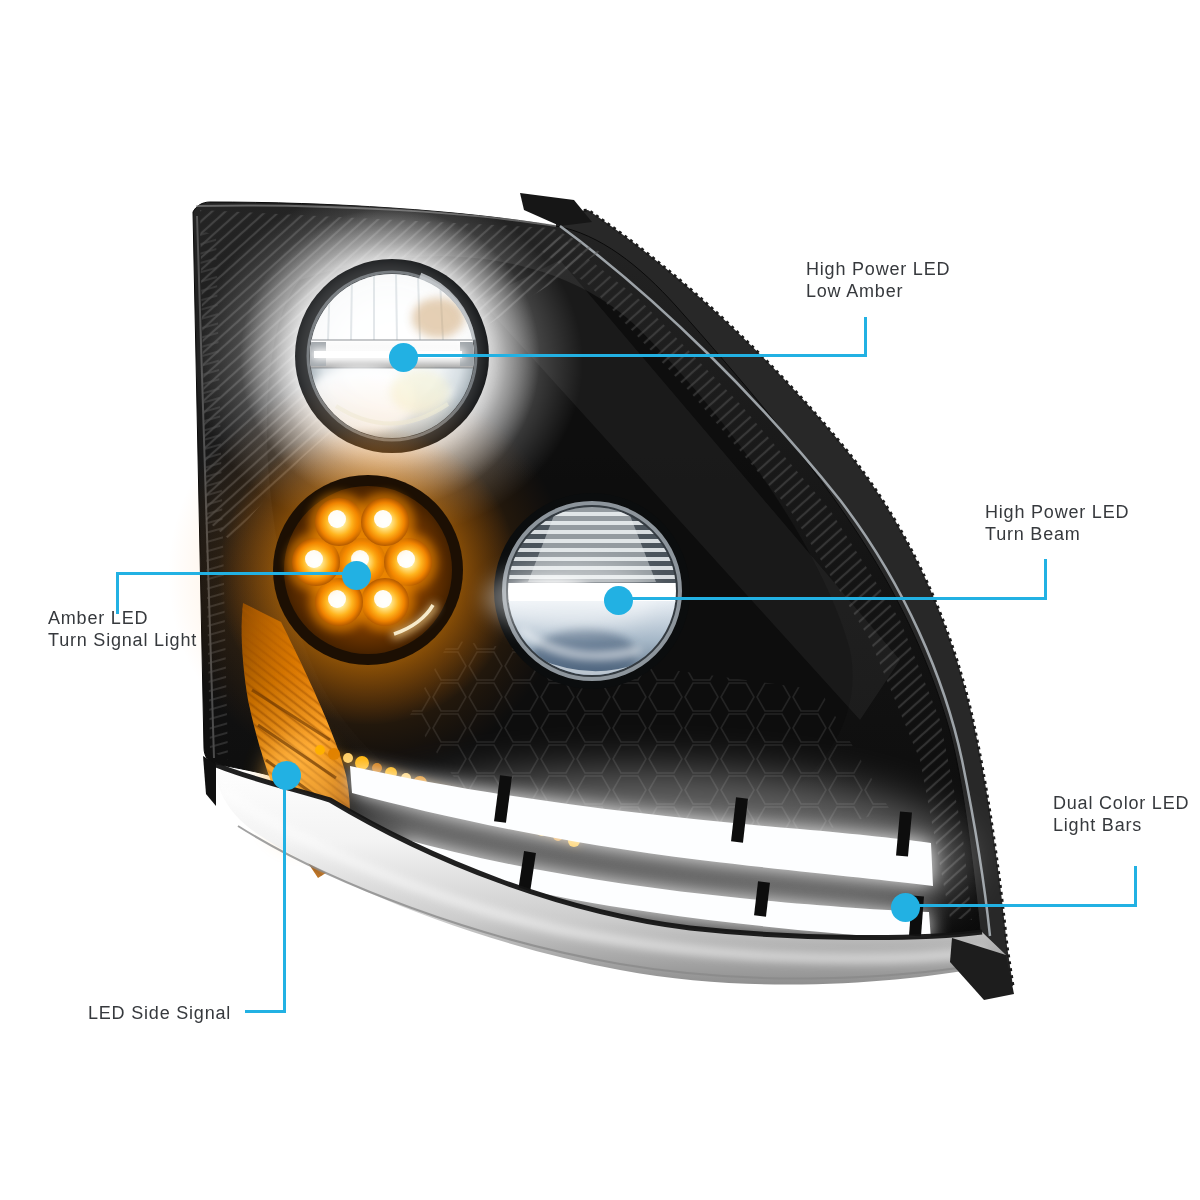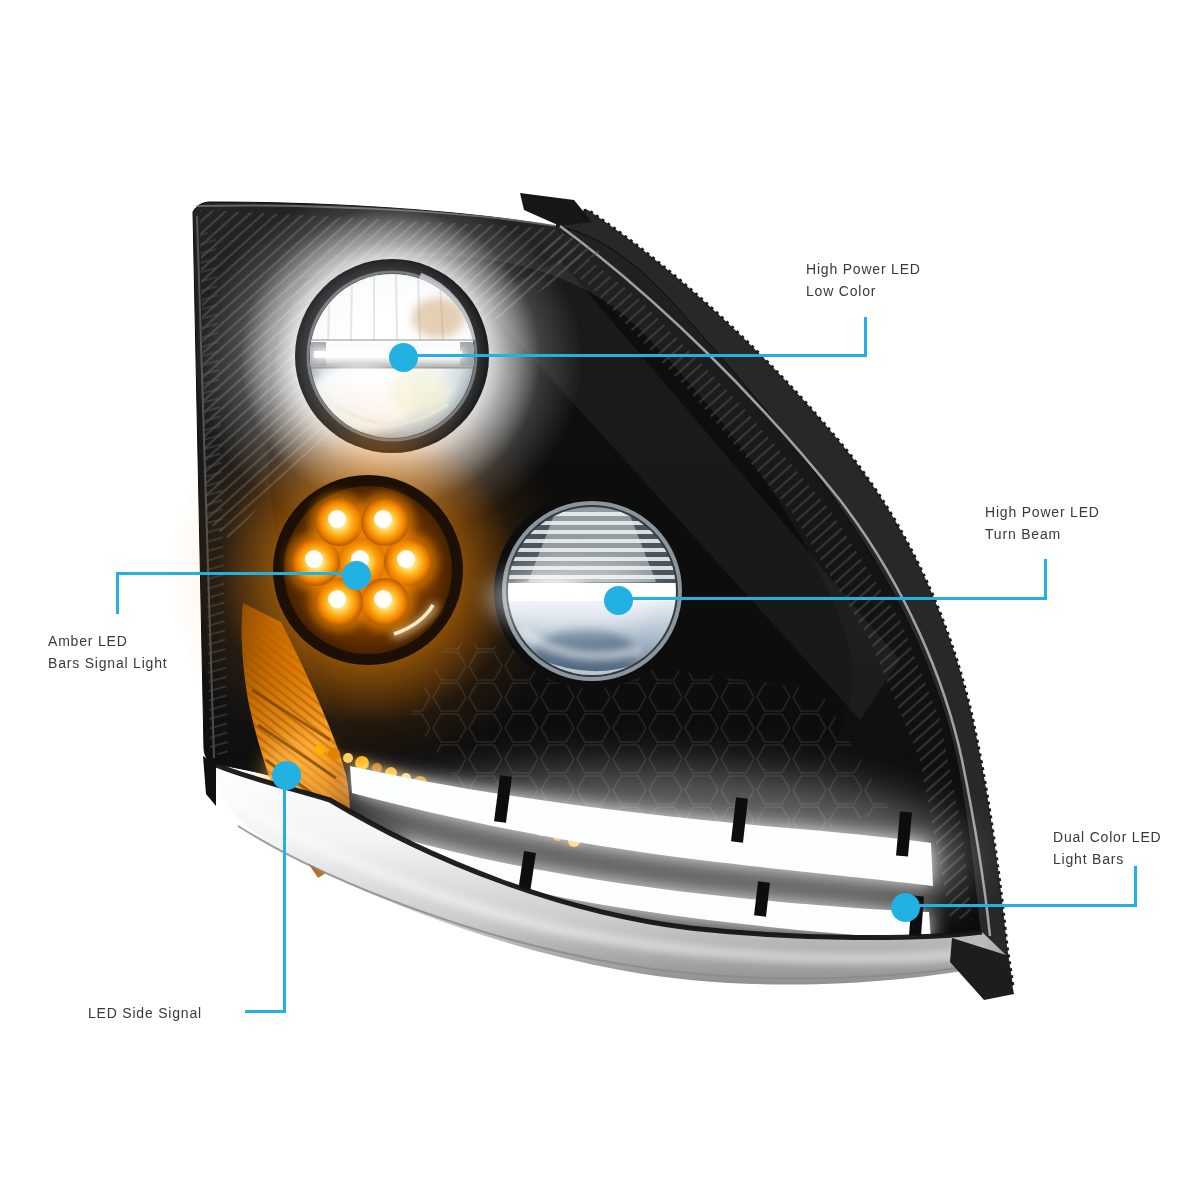--- a/index.html
+++ b/index.html
@@ -4,21 +4,21 @@
 <style>
   html,body{margin:0;padding:0;}
   body{
     width:1200px;height:1200px;position:relative;overflow:hidden;
     background:var(--bg,#ffffff);
     font-family:"Liberation Sans",sans-serif;
   }
   .stage{position:absolute;inset:0;}
   svg.art{position:absolute;left:0;top:0;}
   .lbl{
-    position:absolute;font-size:14px;line-height:22px;letter-spacing:.8px;
+    position:absolute;font-size:18px;line-height:22px;letter-spacing:.8px;
     color:var(--label,#36393d);white-space:nowrap;
   }
   .hline,.vline{position:absolute;background:var(--accent,#22b1e3);}
   .hline{height:3px;}
   .vline{width:3px;}
   .dot{
     position:absolute;width:29px;height:29px;border-radius:50%;
     background:var(--accent,#22b1e3);
   }
 </style>
@@ -286,49 +286,49 @@
     <path d="M 222,790 C 300,846 430,900 560,930 C 700,958 860,966 985,952" fill="none" stroke="#ffffff" stroke-width="9" opacity="0.55" filter="url(#f1)"></path>
     <path d="M 238,826 C 330,884 480,940 620,964 C 760,988 900,978 984,964" fill="none" stroke="#8a8a8a" stroke-width="2" opacity="0.8"></path>
     <path d="M 952,938 L 1006,955 L 1014,994 L 984,1000 L 950,962 Z" fill="#1d1d1d"></path>
     <path d="M 203,756 L 216,764 L 216,806 L 206,794 Z" fill="#101010"></path>
   </g>
 </svg>
 
 <div>
   <div class="lbl" style="left:806px;top:258px">
     <div>High Power LED</div>
-    <div>Low Color</div>
+    <div>Low Amber</div>
   </div>
   <div class="vline" style="left:864px;top:317px;height:40px"></div>
   <div class="hline" style="left:403px;top:354px;width:464px"></div>
   <div class="dot" style="left:389px;top:343px"></div>
 </div>
 
 <div>
   <div class="lbl" style="left:985px;top:501px">
     <div>High Power LED</div>
     <div>Turn Beam</div>
   </div>
   <div class="vline" style="left:1044px;top:559px;height:41px"></div>
   <div class="hline" style="left:619px;top:597px;width:428px"></div>
   <div class="dot" style="left:604px;top:586px"></div>
 </div>
 
 <div>
-  <div class="lbl" style="left:48px;top:630px">
+  <div class="lbl" style="left:48px;top:607px">
     <div>Amber LED</div>
-    <div>Bars Signal Light</div>
+    <div>Turn Signal Light</div>
   </div>
   <div class="hline" style="left:116px;top:572px;width:240px"></div>
   <div class="vline" style="left:116px;top:572px;height:42px"></div>
   <div class="dot" style="left:342px;top:561px"></div>
 </div>
 
 <div>
-  <div class="lbl" style="left:1053px;top:826px">
+  <div class="lbl" style="left:1053px;top:792px">
     <div>Dual Color LED</div>
     <div>Light Bars</div>
   </div>
   <div class="vline" style="left:1134px;top:866px;height:41px"></div>
   <div class="hline" style="left:905px;top:904px;width:232px"></div>
   <div class="dot" style="left:891px;top:893px"></div>
 </div>
 
 <div>
   <div class="lbl" style="left:88px;top:1002px">

